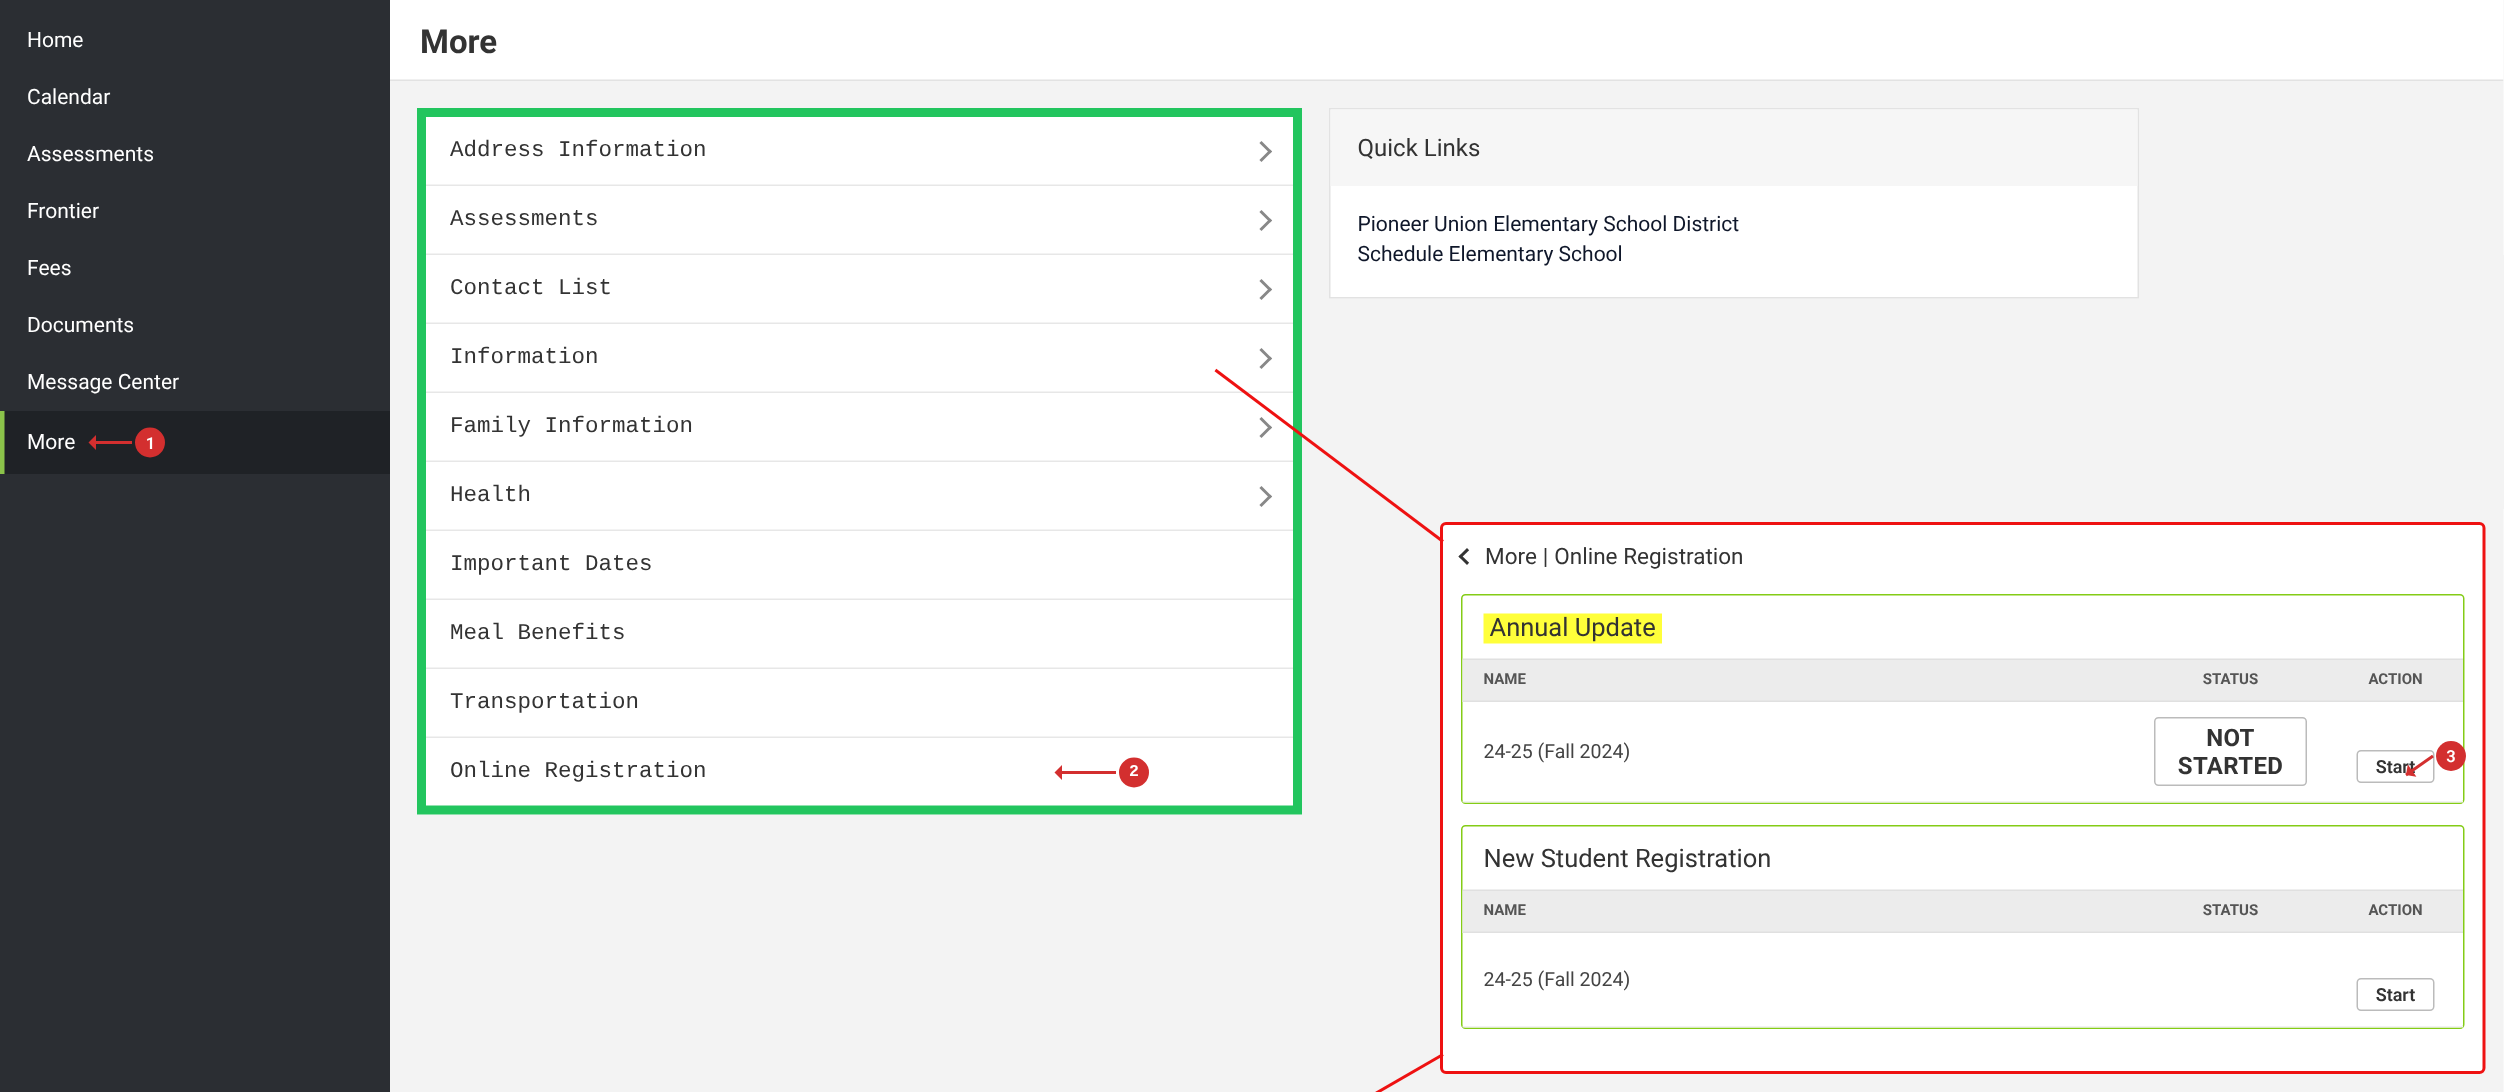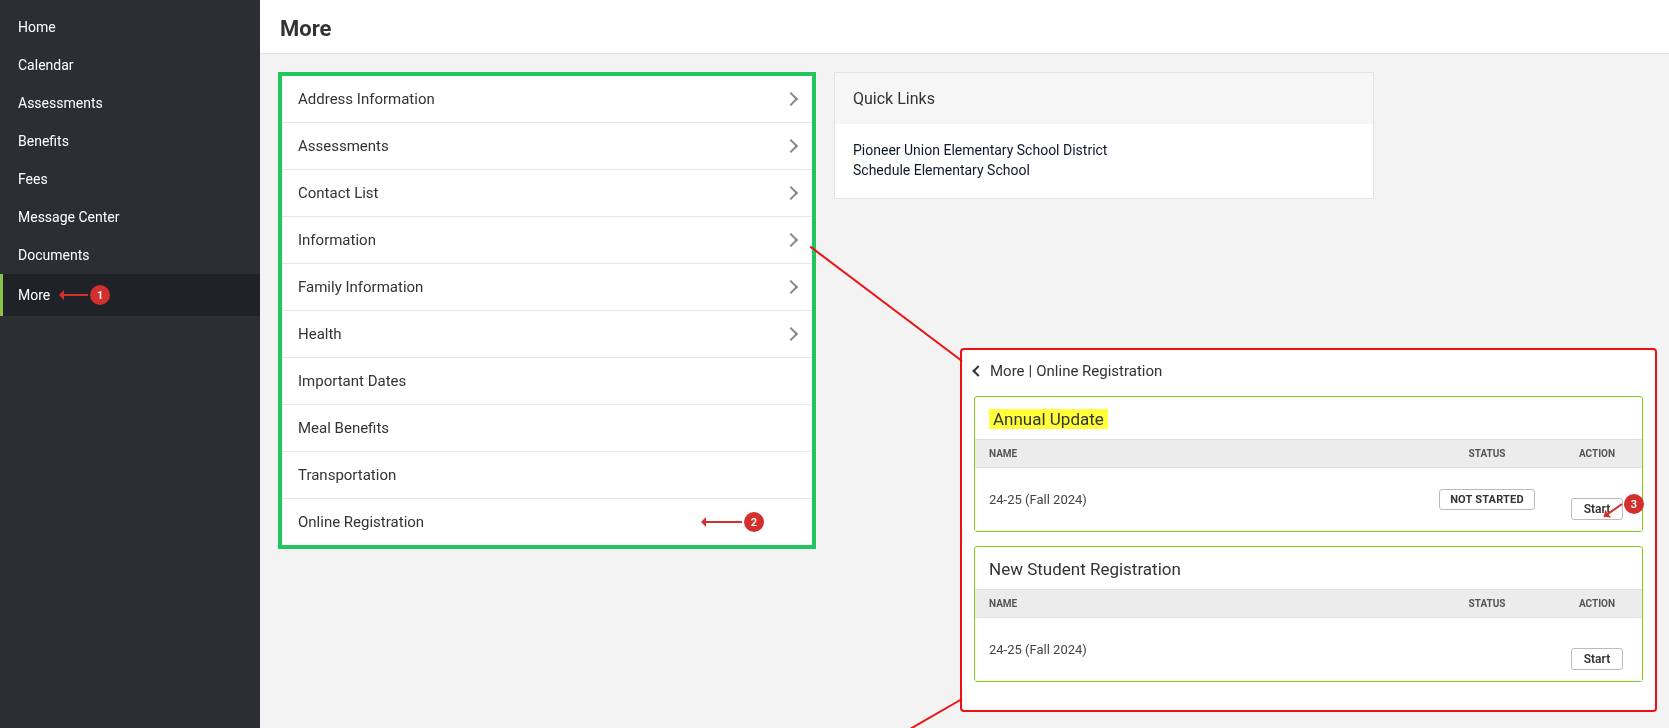--- a/index.html
+++ b/index.html
@@ -18,21 +18,21 @@
   .badge-circle { width:20px; height:20px; border-radius:50%; background:#d32f2f; color:#fff; font-size:11px; font-weight:600; display:flex; align-items:center; justify-content:center; margin-left:2px; }
 
   
   .main { flex:1; background:#fff; display:flex; flex-direction:column; min-width:0; }
   .page-title { font-size:22px; color:#333; padding:16px 20px 12px 20px; }
   .divider-h { height:1px; background:#e2e2e2; width:100%; }
 
   .content-area { background:#f3f3f3; flex:1; padding:18px; display:flex; gap:18px; align-items:flex-start; position:relative; }
 
   
-  .menu-card { background:#fff; border:4px solid #22c55e; width:538px; flex-shrink:0; }
+  .menu-card { background:#fff; border:6px solid #22c55e; width:590px; flex-shrink:0;font-family:Liberation Mono, monospace; }
   .menu-item { display:flex; align-items:center; justify-content:space-between; padding:14px 16px; border-bottom:1px solid #e7e7e7; cursor:pointer; font-size:15px; color:#333; position:relative; }
   .menu-item:last-child { border-bottom:none; }
   .chevron { width:10px; height:10px; border-right:2px solid #888; border-bottom:2px solid #888; transform:rotate(-45deg); flex-shrink:0; }
 
   .menu-item .item-annot { position:absolute; left:420px; top:50%; transform:translateY(-50%); display:flex; align-items:center; }
   .item-annot .arrow-line { width:40px; height:2px; background:#d32f2f; position:relative; }
   .item-annot .arrow-line::before { content:""; position:absolute; left:-6px; top:-4px; border:5px solid transparent; border-right-color:#d32f2f; }
 
   
   .quick-card { border:1px solid #e2e2e2; background:#fff; width:540px; align-self:flex-start; }
@@ -54,21 +54,21 @@
   .highlight { background:#ffff3a; padding:0 4px; }
 
   table.reg { width:100%; border-collapse:collapse; font-size:12px; }
   table.reg thead th { background:#ececec; color:#555; font-size:10px; font-weight:700; text-align:left; padding:8px 14px; border-top:1px solid #e0e0e0; border-bottom:1px solid #e0e0e0; }
   table.reg thead th.status-col { text-align:center; width:130px; }
   table.reg thead th.action-col { text-align:center; width:90px; }
   table.reg tbody td { padding:10px 14px; font-size:13px; color:#444; border-bottom:1px solid #f2f2f2; vertical-align:middle; }
   table.reg tbody td.status-cell { text-align:center; }
   table.reg tbody td.action-cell { text-align:center; position:relative; }
 
-  .status-pill { display:inline-block; border:1px solid #bbb; border-radius:3px; padding:3px 10px; font-size:11px; font-weight:700; color:#333; background:#fff; letter-spacing:0.2px; }
+  .status-pill { display:inline-block; border:1px solid #bbb; border-radius:3px; padding:3px 10px; font-size:16px; font-weight:700; color:#333; background:#fff; letter-spacing:0.2px; }
   .btn-start { display:inline-block; border:1px solid #bbb; border-radius:3px; padding:3px 12px; font-size:12px; font-weight:600; color:#333; background:#fff; cursor:pointer;margin-top:20px; }
 
   .action-annot { position:absolute; right:-2px; top:26px; display:flex; align-items:center; }
   .action-annot .arrow-line2 { width:22px; height:2px; background:#d32f2f; position:relative; transform:rotate(-35deg); transform-origin:right center; }
   .action-annot .arrow-line2::before { content:""; position:absolute; left:-5px; top:-4px; border:5px solid transparent; border-right-color:#d32f2f; }
 </style>
 </head>
 <body>
 
 <nav class="sidebar">
@@ -76,30 +76,30 @@
     <li>
         <span>Home</span>
       </li>
     <li>
         <span>Calendar</span>
       </li>
     <li>
         <span>Assessments</span>
       </li>
     <li>
-        <span>Benefits</span>
+        <span>Frontier</span>
       </li>
     <li>
         <span>Fees</span>
       </li>
     <li>
+        <span>Documents</span>
+      </li>
+    <li>
         <span>Message Center</span>
-      </li>
-    <li>
-        <span>Documents</span>
       </li>
     <li class="active">
       <span>More</span>
       <span class="badge-annot">
         <span class="arrow-line"></span>
         <span class="badge-circle">1</span>
       </span>
     </li>
   </ul>
 </nav>

